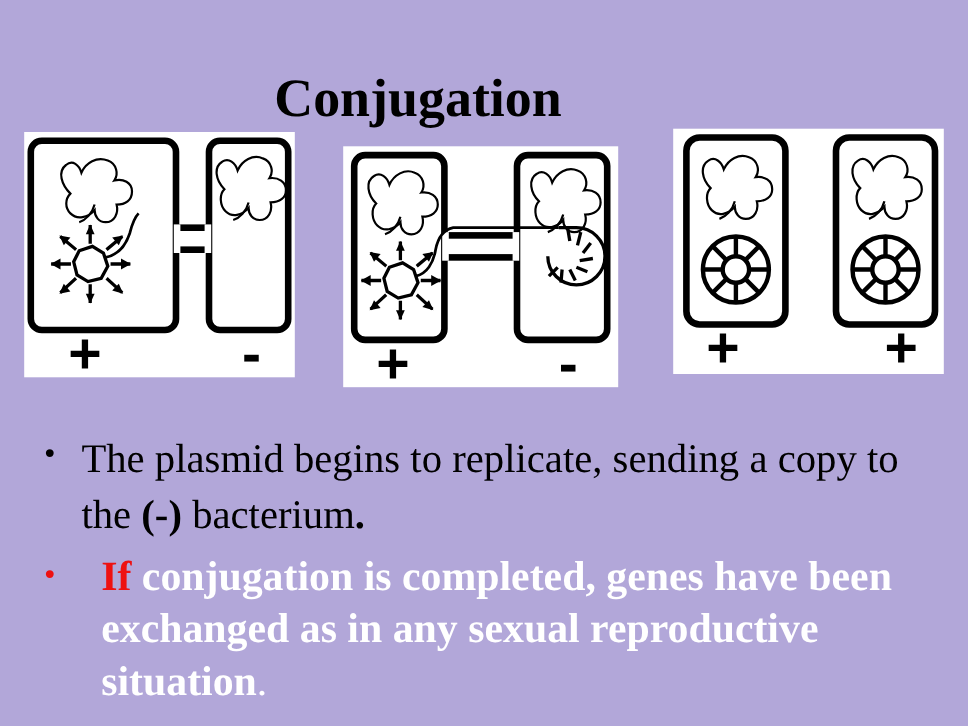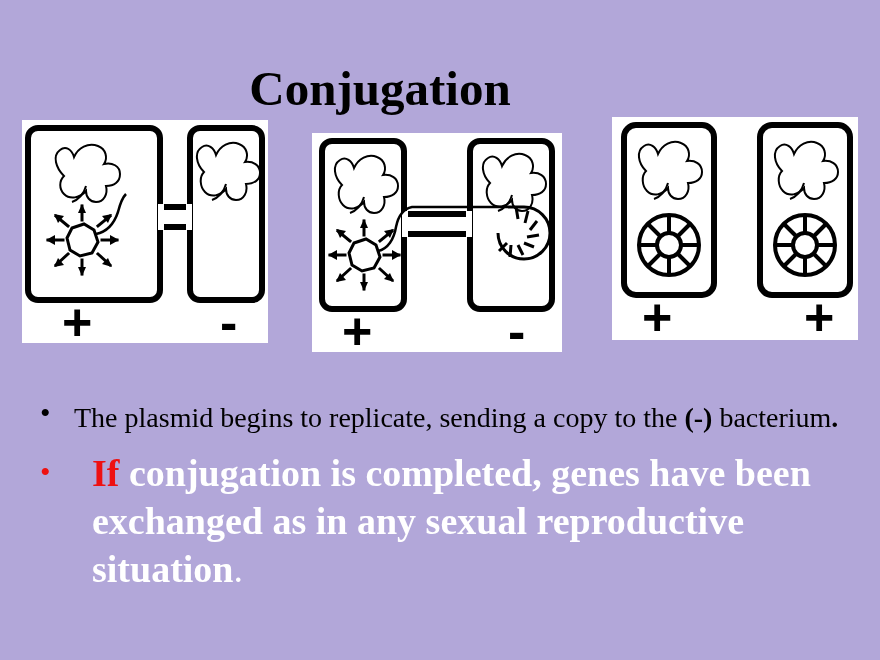--- a/index.html
+++ b/index.html
@@ -71,21 +71,21 @@
     font-size: 30px;
     line-height: 1;
   }
   .bullet .body {
     display: block;
     padding-left: 34px;
   }
 
   #bullet-1 .body {
     color: #000000;
-    font-size: 28px;
+    font-size: 37px;
     line-height: 51px;
   }
   #bullet-1 .dot { color: #000000; top: 6px; }
   #bullet-1 .bold { font-weight: bold; }
 
   #bullet-2 {
     margin-top: 6px;
   }
   #bullet-2 .dot { color: #ee1111; top: 8px; }
   #bullet-2 .body {

